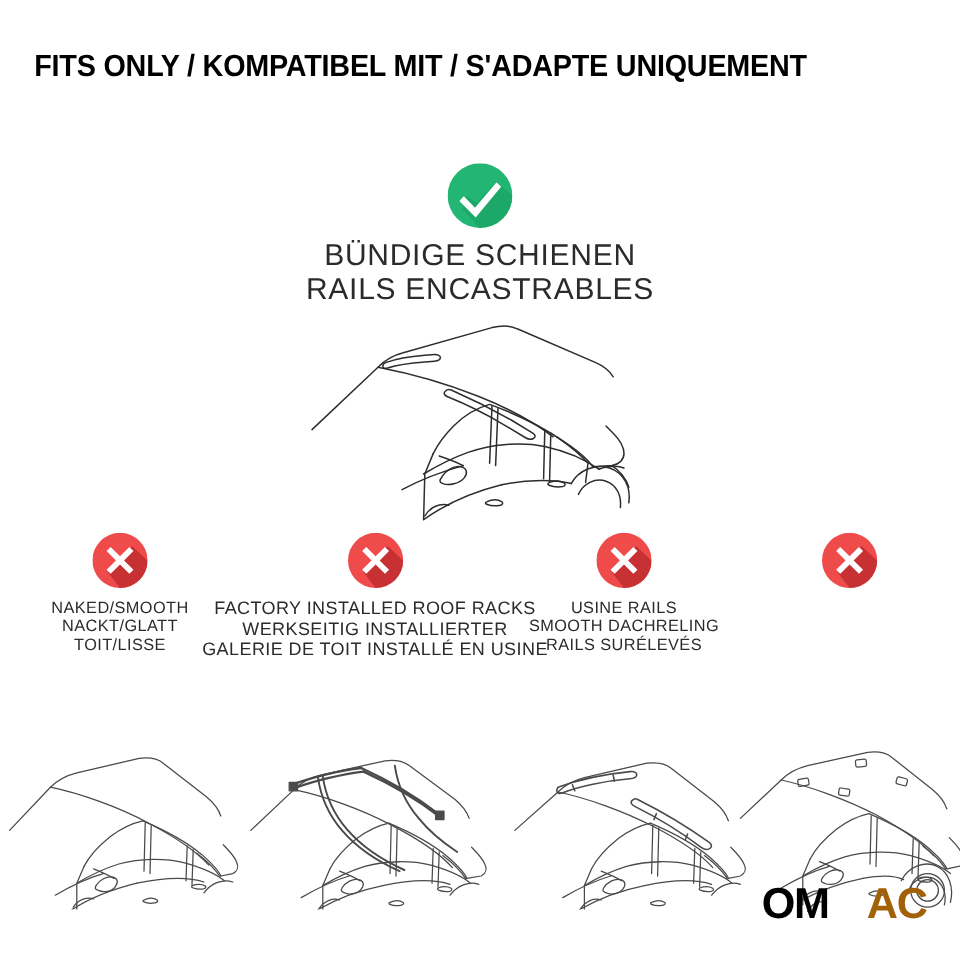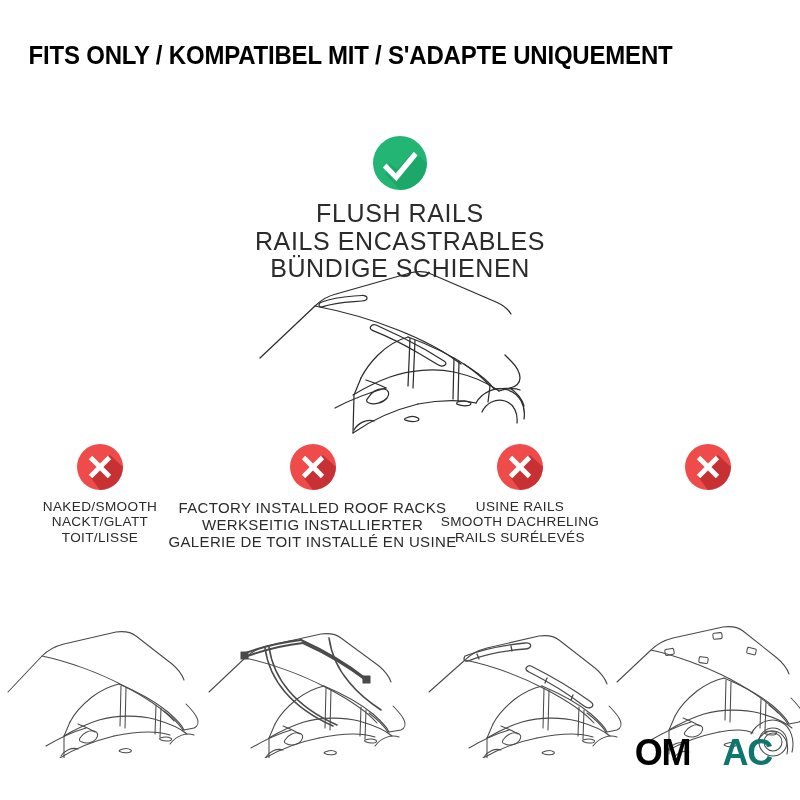--- a/index.html
+++ b/index.html
@@ -133,43 +133,42 @@
     right: 28px;
     bottom: 26px;
     display: flex;
     align-items: baseline;
     font-size: 36px;
     font-weight: bold;
     letter-spacing: -1.2px;
     gap: 8px;
   }
   .logo .om { color: #000000; }
-  .logo .ac { color: #0f766e; padding-left: 24px; }
+  .logo .ac { color: #a16207; padding-left: 24px; }
 </style>
 </head>
 <body>
 
 <div class="header">
   <div class="header-title">FITS ONLY / KOMPATIBEL MIT / S'ADAPTE UNIQUEMENT</div>
 </div>
 
 <div class="primary">
 
   <div class="badge">
     <svg width="54" height="54" viewBox="0 0 54 54" xmlns="http://www.w3.org/2000/svg">
       <circle cx="27" cy="27" r="27" fill="#22b573"></circle>
       <path d="M27 54 A27 27 0 0 0 54 27 L40.5 15.5 L24 33 L16 27.5 L12.5 38.5 Z" fill="#159c61" opacity="0.55"></path>
       <path d="M13.5 27.5 L22.8 37.2 L40.8 15.8 L44.6 19.6 L23.4 45.2 L9.8 31.4 Z" fill="#ffffff"></path>
     </svg>
   </div>
 
   <div class="primary-labels">
-    <div class="line">FLUSH RAILS</div>
+    <div class="line">BÜNDIGE SCHIENEN</div>
     <div class="line">RAILS ENCASTRABLES</div>
-    <div class="line">BÜNDIGE SCHIENEN</div>
   </div>
 </div>
 
 <div class="primary-car">
   <svg viewBox="0 0 310 175" width="310" height="175" xmlns="http://www.w3.org/2000/svg" fill="none" stroke="#2d2d2d" stroke-width="1.25" stroke-linecap="round" stroke-linejoin="round">
 
     <path d="M2 96 L57 44 C63 38 70 34 78 32 L152 11 C160 9 167 9 173 12 L238 40 C245 43 250 47 253 52"></path>
     <path d="M57 44 C78 48 110 56 140 68 C168 79 190 92 203 102"></path>
 
     <path d="M64 40 C72 37 84 35 96 34 L104 33.5 C107 33.4 109 34.4 109 36 C109 37.6 107 38.8 104 39 L96 39.6 C85 40.4 73 42 65 44.6 C62.5 45.4 61 44.8 61 43 C61 41.6 62 40.6 64 40 Z"></path>

